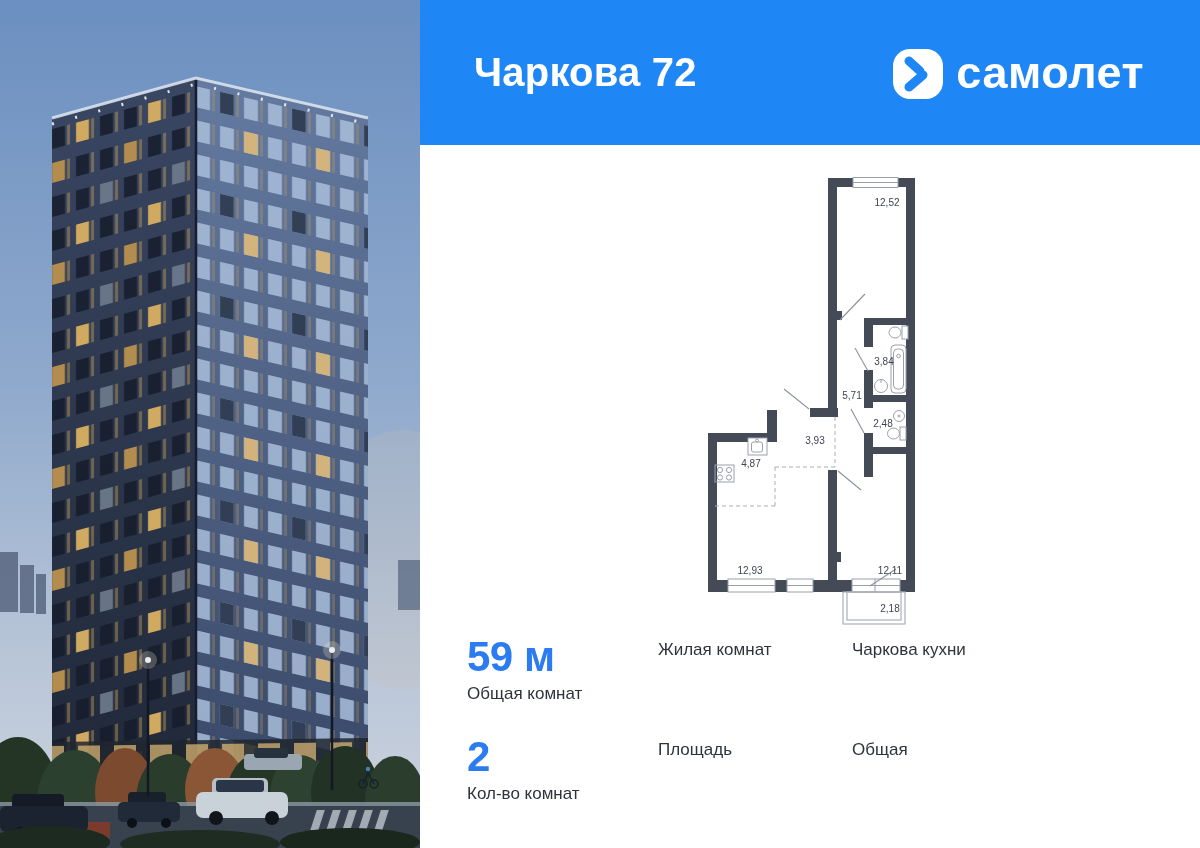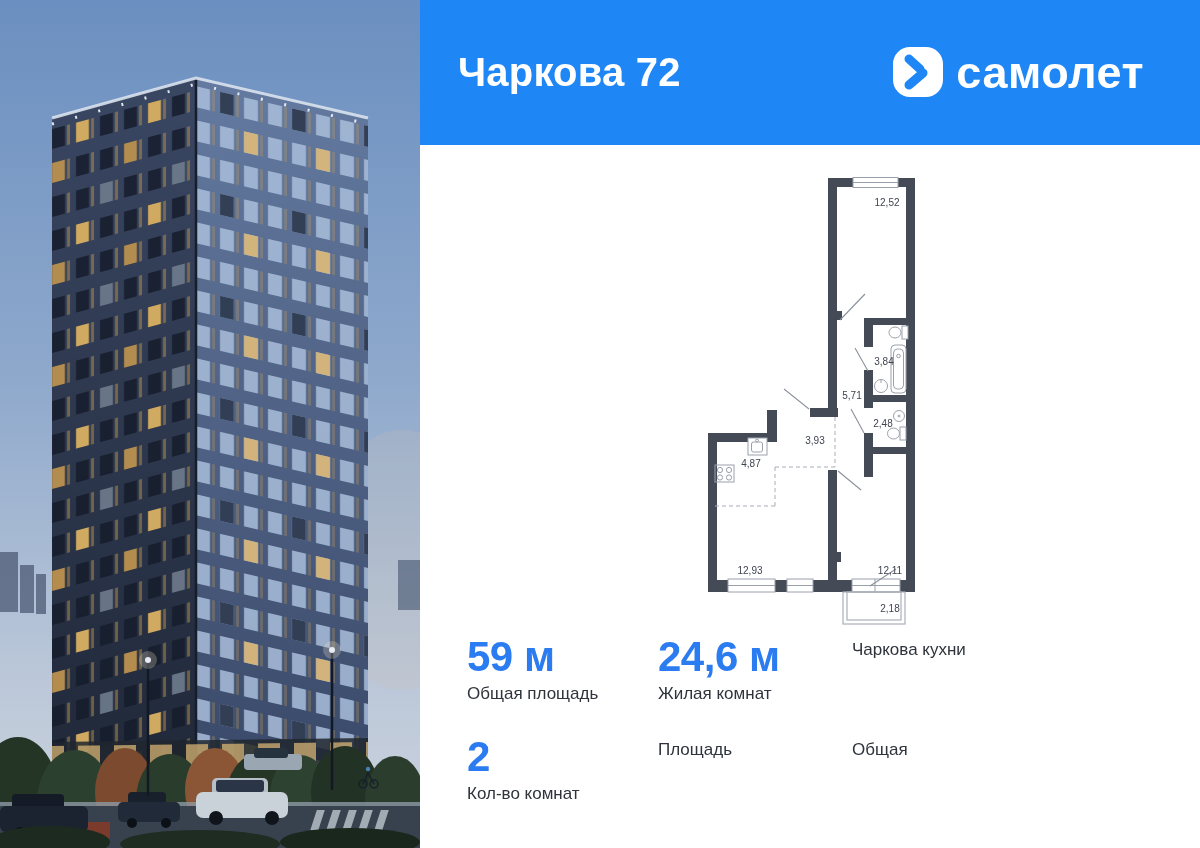--- a/index.html
+++ b/index.html
@@ -4,22 +4,22 @@
 <style>
   html,body{margin:0;padding:0;background:#e9ebee;}
   .card{position:relative;width:1200px;height:848px;background:#ffffff;overflow:hidden;
         font-family:"Liberation Sans",sans-serif;}
   
   .photo{position:absolute;left:0;top:0;width:420px;height:848px;}
   
   .banner{position:absolute;left:420px;top:0;width:780px;height:145px;background:#1f86f5;
           display:flex;align-items:center;justify-content:space-between;
           padding:0 56px 0 38px;box-sizing:border-box;}
-  .banner h1{margin:0;font-size:40px;font-weight:bold;color:#ffffff;letter-spacing:.2px;}
-  .logo{display:flex;align-items:flex-start;gap:13px;}
+  .banner h1{margin:16px;font-size:40px;font-weight:bold;color:#ffffff;letter-spacing:.2px;}
+  .logo{display:flex;align-items:flex-end;gap:13px;}
   .logo-mark{width:50px;height:50px;background:#ffffff;border-radius:17px;flex:0 0 auto;}
   .logo-text{color:#ffffff;font-size:45px;font-weight:bold;letter-spacing:.5px;}
   
   .plan{position:absolute;left:705px;top:175px;width:225px;height:455px;}
   .plan text{font-family:"Liberation Sans",sans-serif;font-size:10px;fill:#3f4450;}
   
   .stats{position:absolute;left:467px;top:635px;display:grid;
          grid-template-columns:191px 194px auto;grid-row-gap:31px;}
   .stat .val{font-size:42px;line-height:44px;font-weight:bold;color:#2b7cf0;letter-spacing:-.5px;}
   .stat .lab{margin-top:5px;font-size:17px;line-height:20px;color:#2e333c;}
@@ -275,24 +275,23 @@
       <text x="46" y="292">4,87</text>
       <text x="45" y="399">12,93</text>
       <text x="185" y="399">12,11</text>
       <text x="185" y="437">2,18</text>
     </g>
   </svg>
 
   <div class="stats">
     <div class="stat">
       <div class="val">59 м</div>
-      <div class="lab">Общая площадь</div>
-    </div>
-    <div class="stat">
-      <div class="val">24,6 м</div>
+      <div class="lab">Общая комнат</div>
+    </div>
+    <div class="stat">
       <div class="lab">Жилая комнат</div>
     </div>
     <div class="stat">
       <div class="lab">Чаркова кухни</div>
     </div>
     <div class="stat">
       <div class="val">2</div>
       <div class="lab">Кол-во комнат</div>
     </div>
     <div class="stat">

